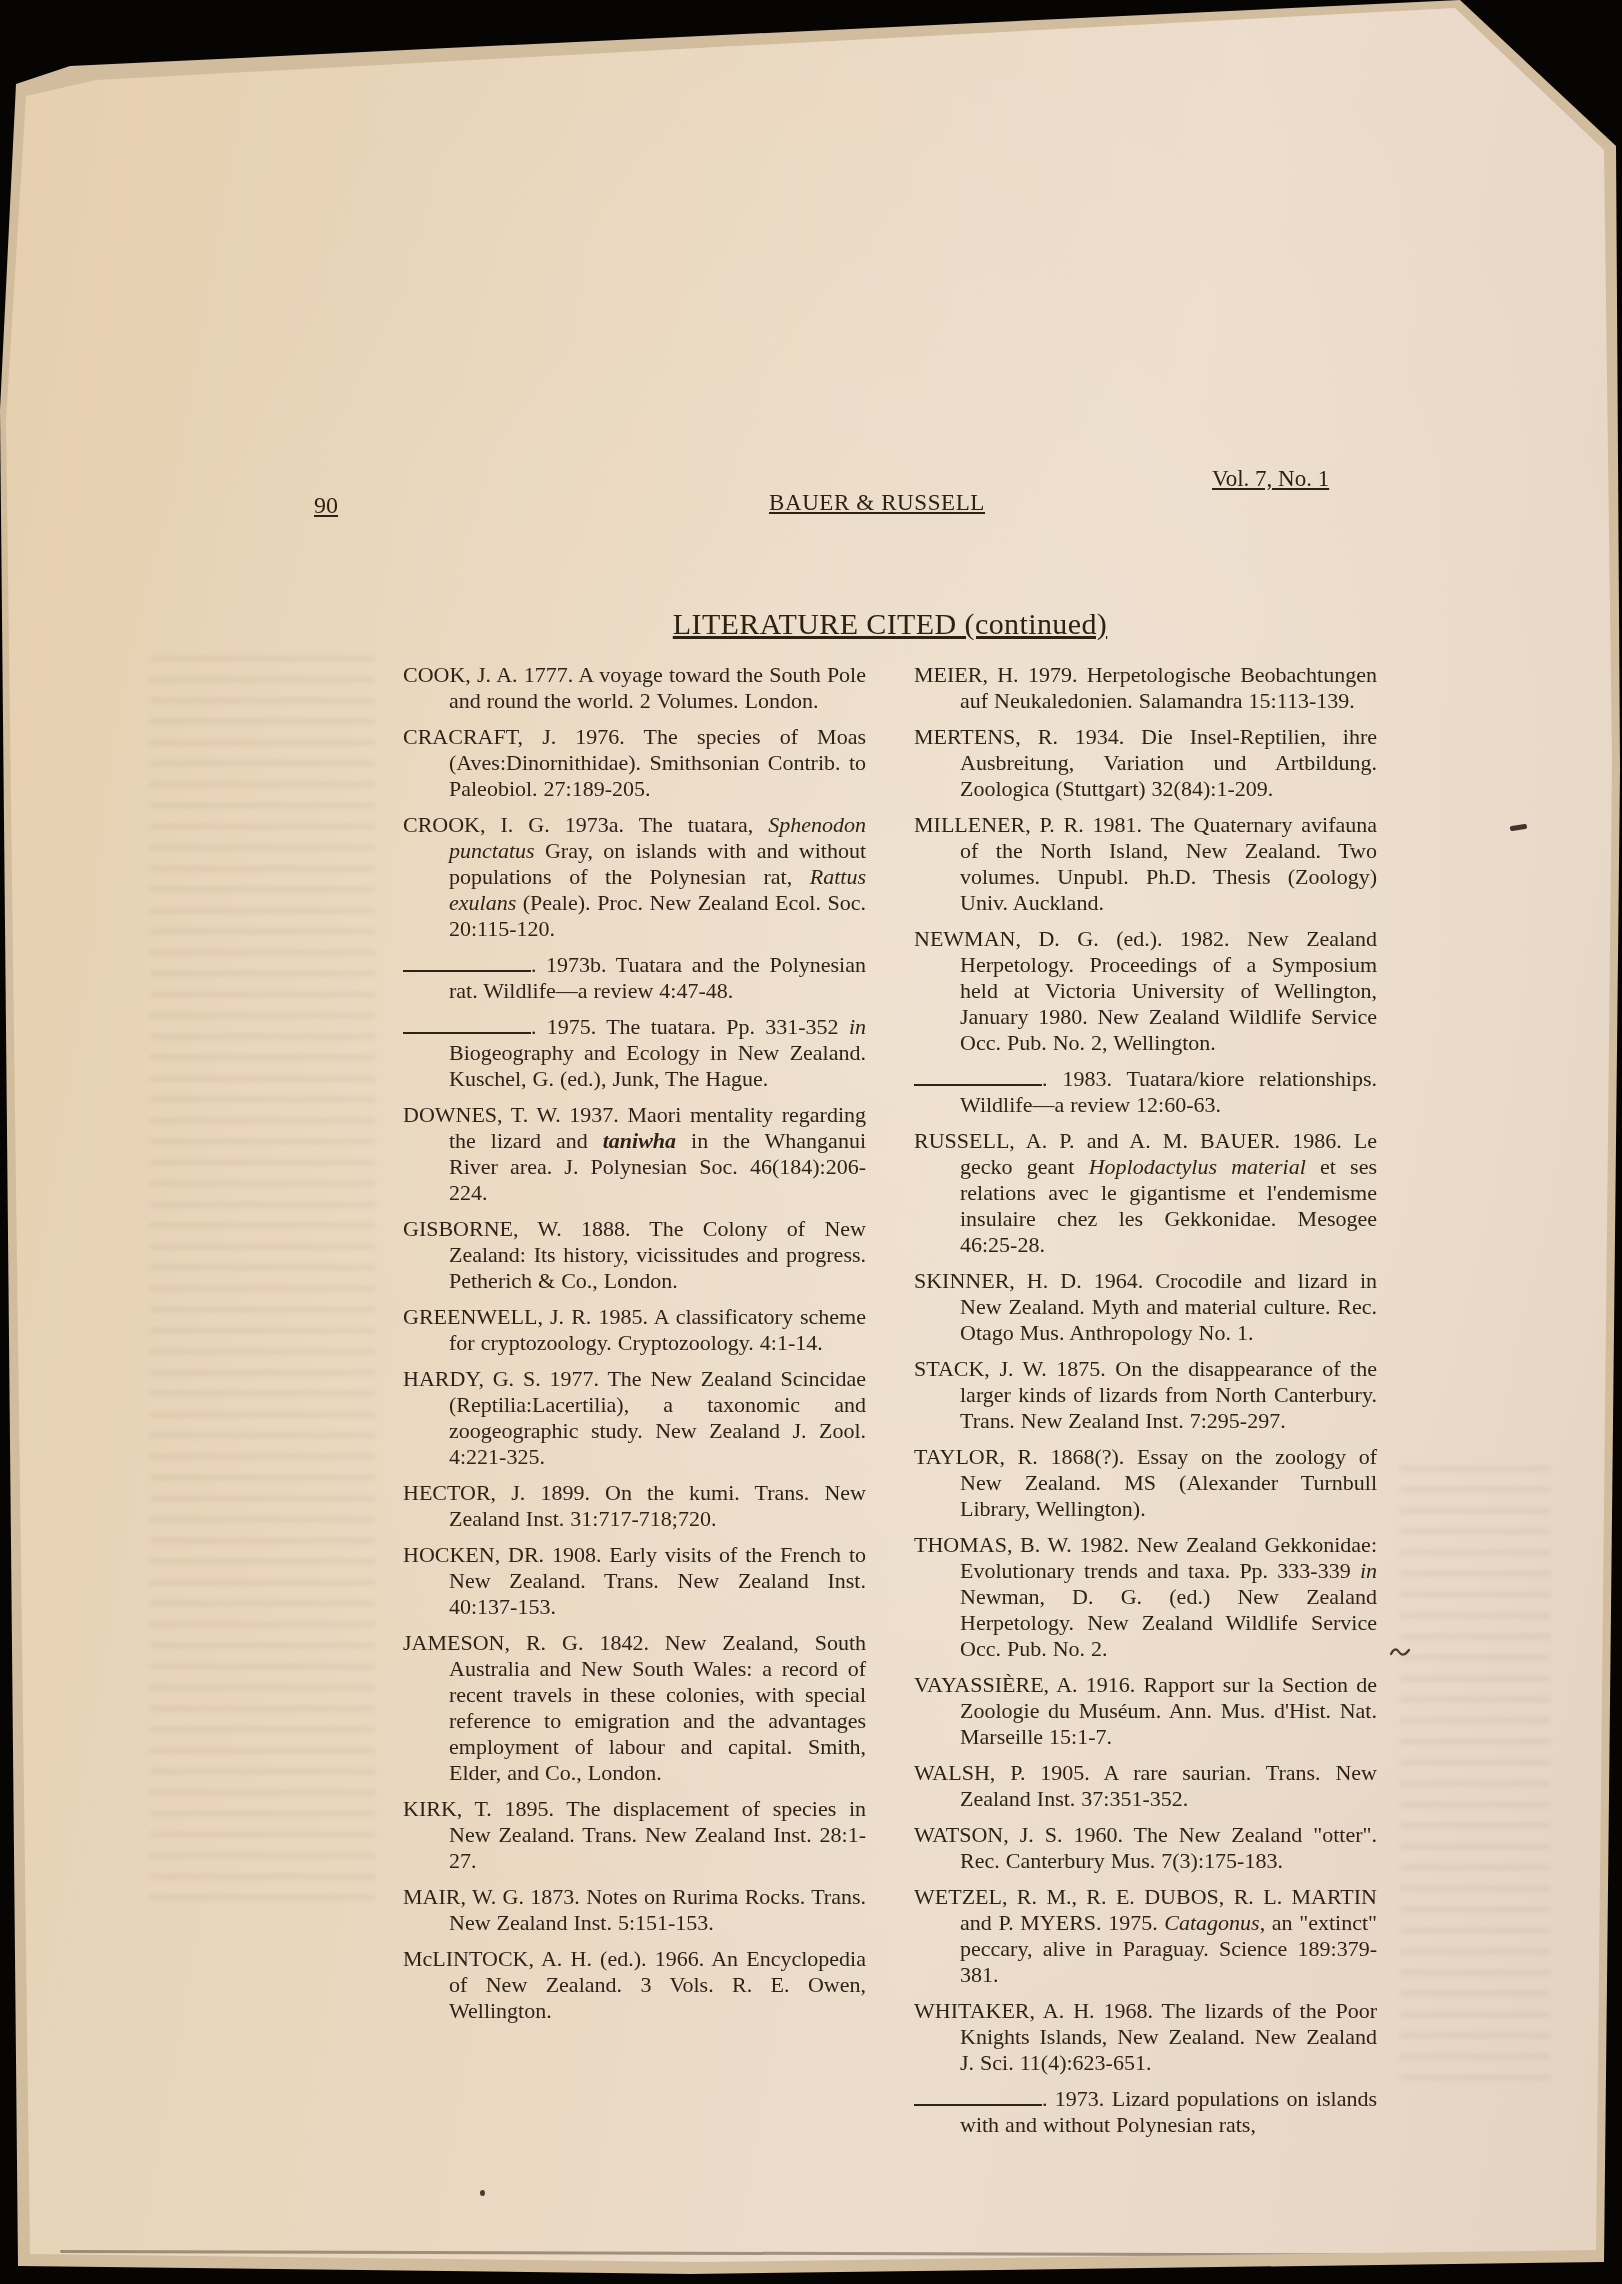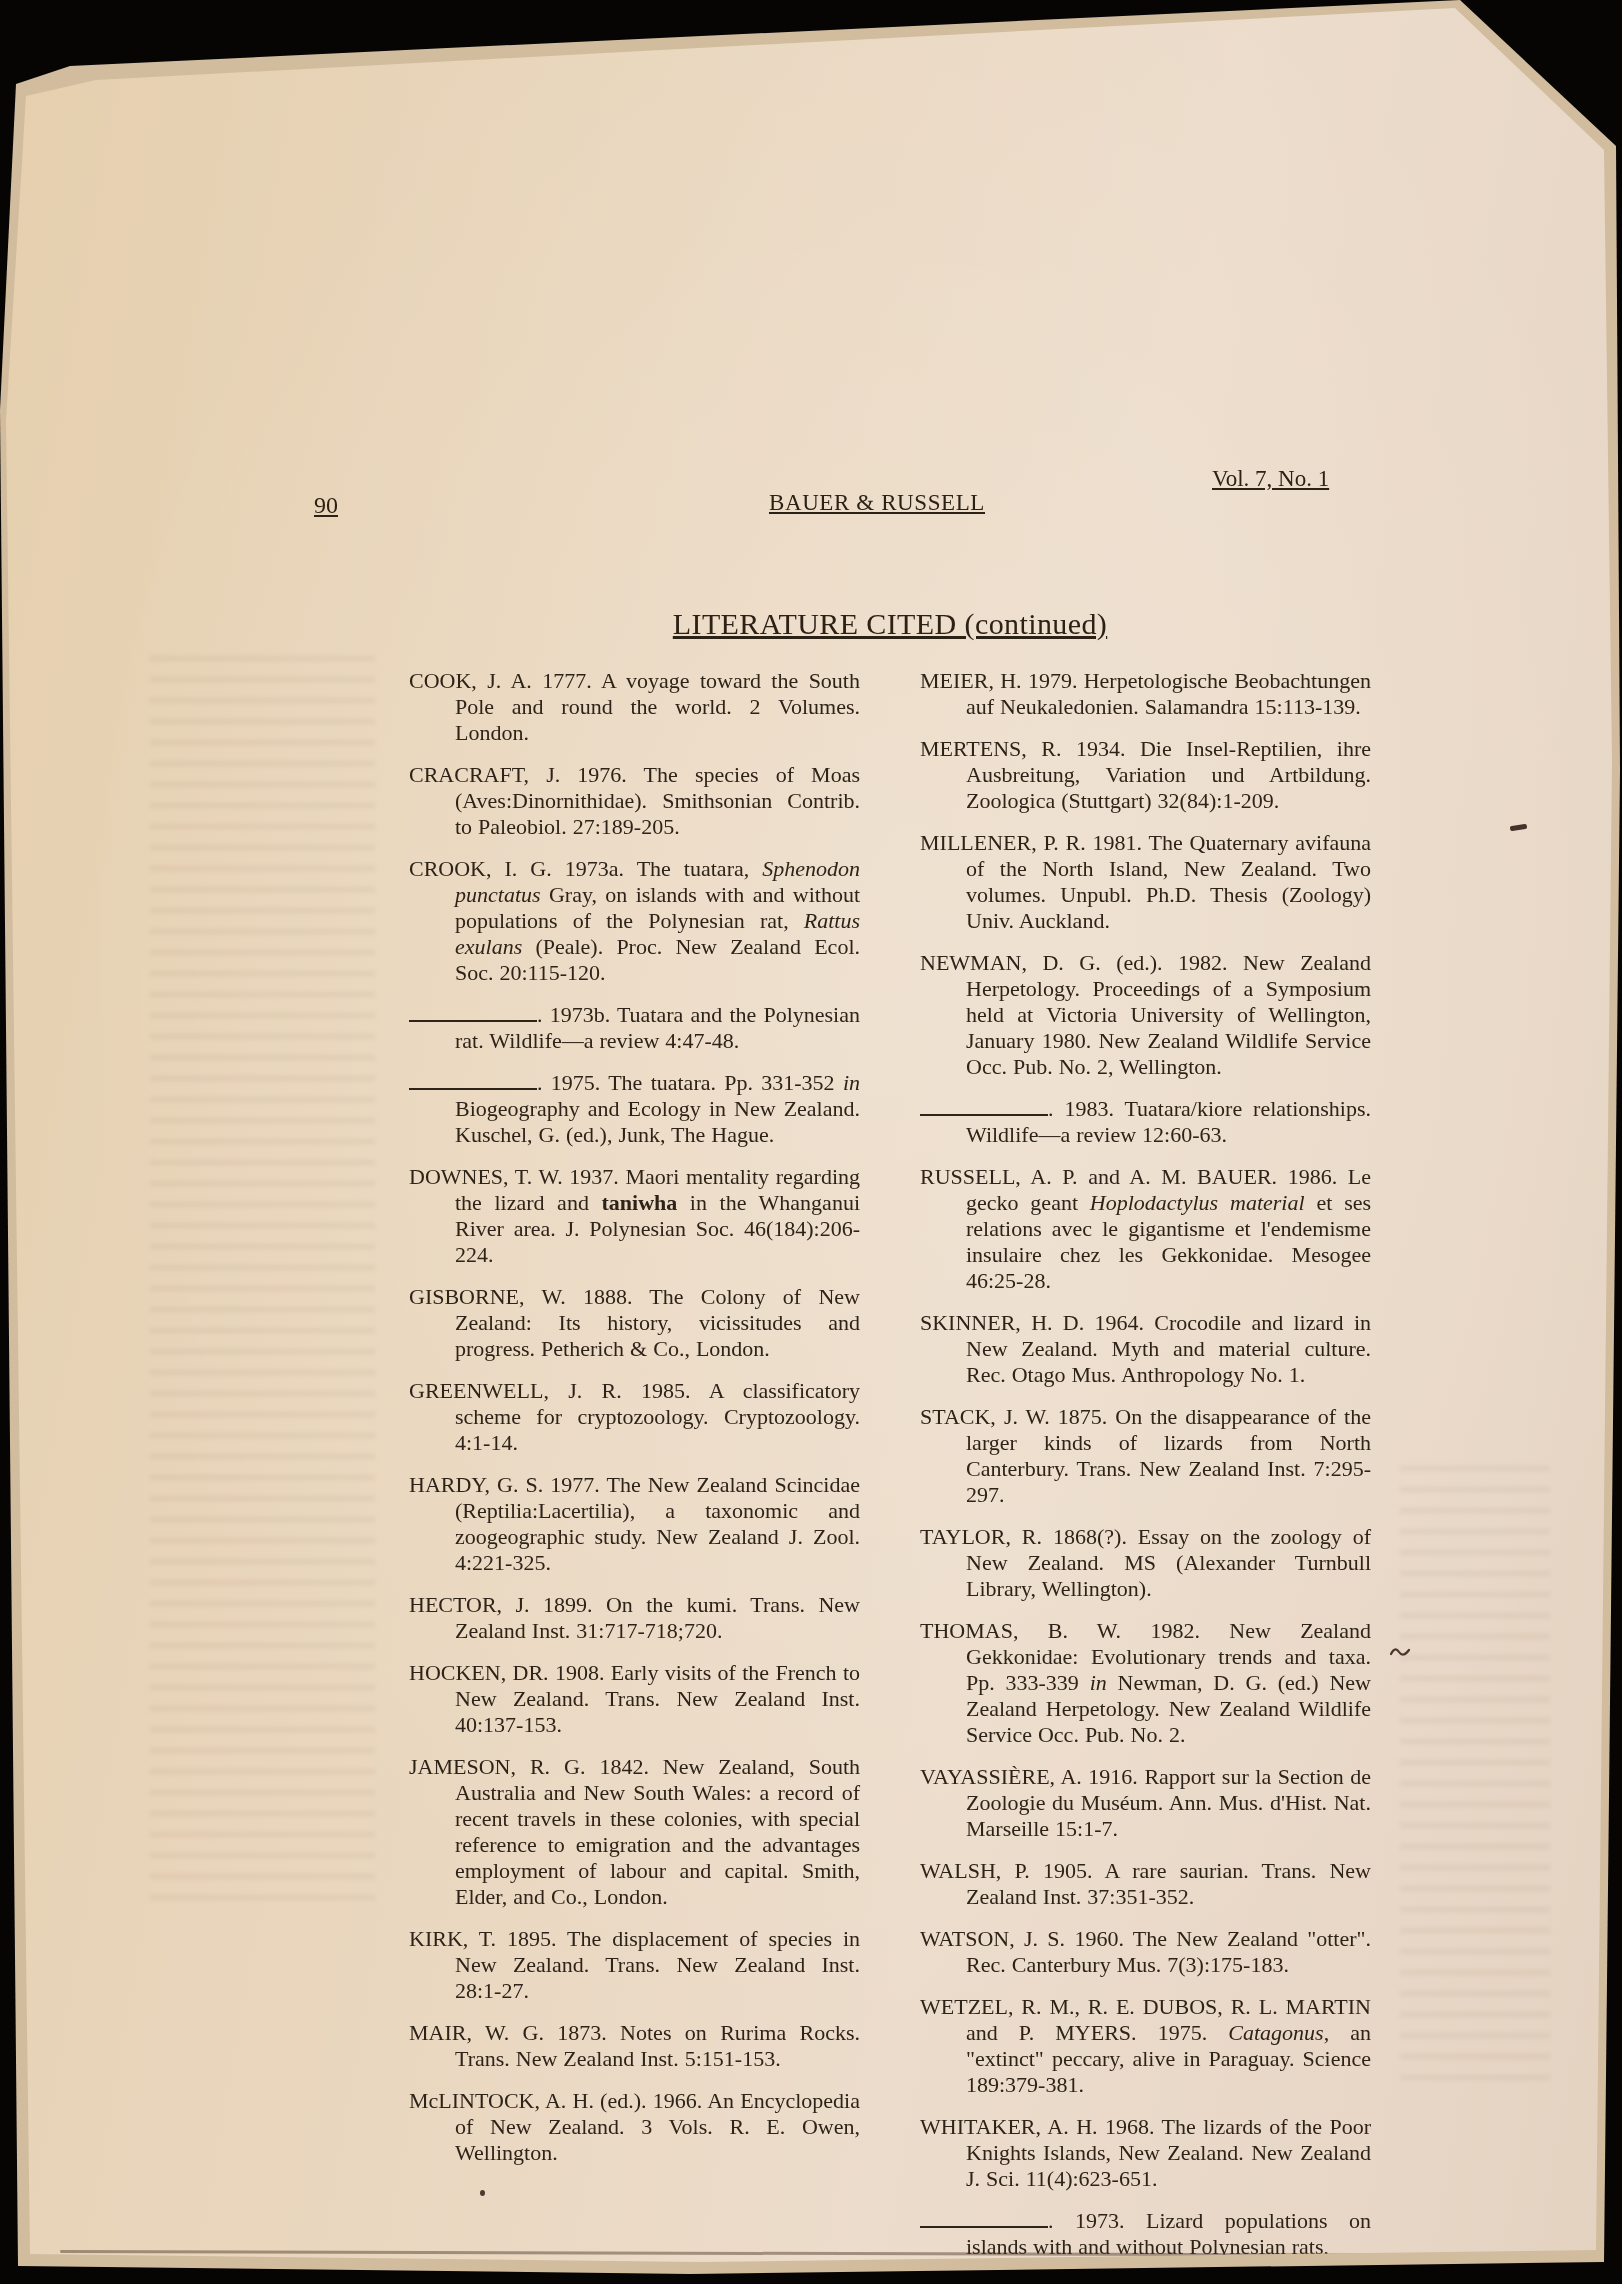--- a/index.html
+++ b/index.html
@@ -67,31 +67,31 @@
   .columns {
     position: absolute;
     left: 393px; top: 652px;
     width: 994px;
     display: flex;
     gap: 28px;
   }
   .col { width: 483px; }
 
   .ref {
-    margin: 16px;
+    margin: 10px;
     font-size: 22px;
     line-height: 26px;
     text-align: justify;
     color: #2e2318;
     padding-left: 46px;
     text-indent: -46px;
     word-spacing: 0.5px;
   }
   .ref .it  { font-style: italic; }
-  .ref .bit { font-weight: bold; }
+  .ref .bit { font-style: italic; font-weight: bold; }
   .auth-rule {
     display: inline-block;
     width: 128px;
     height: 3px;
     border-bottom: 2.5px solid #2e2318;
     vertical-align: baseline;
   }
 
   
   .mark-dash {

